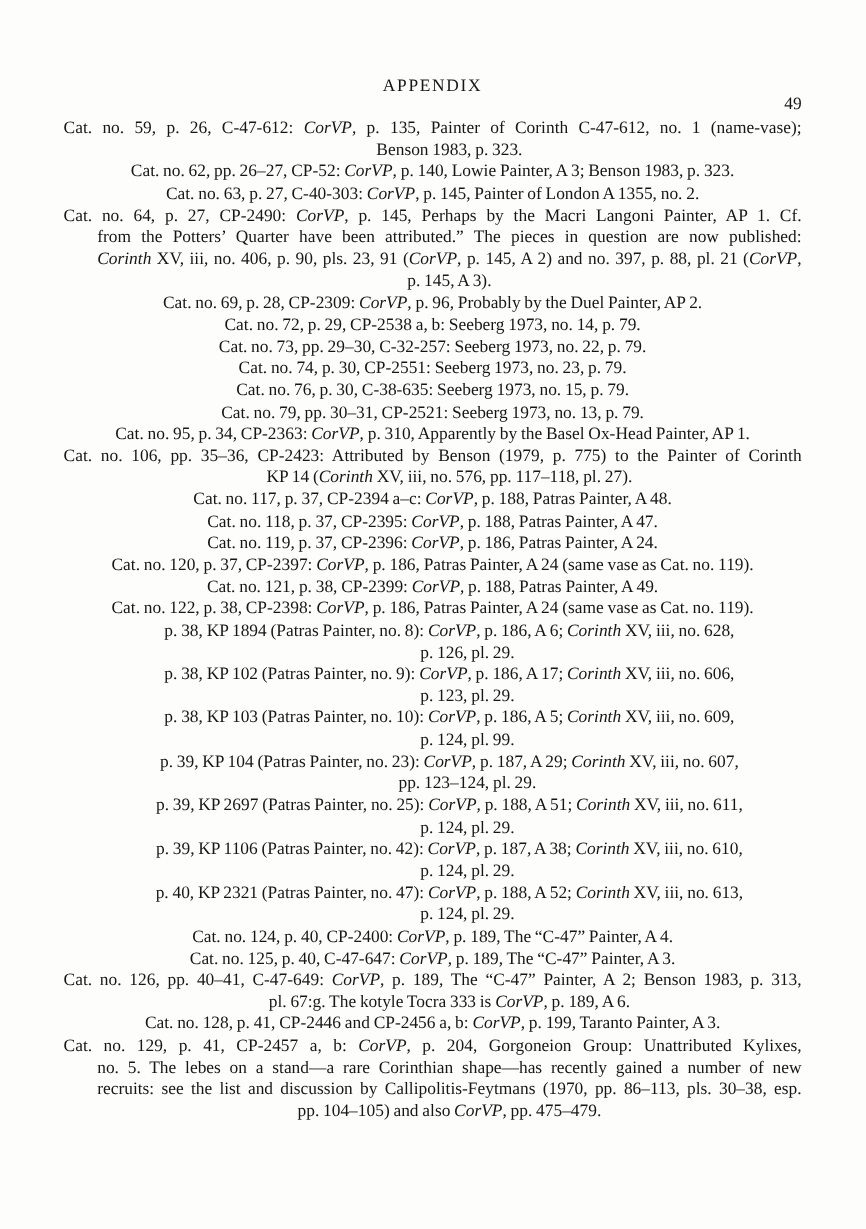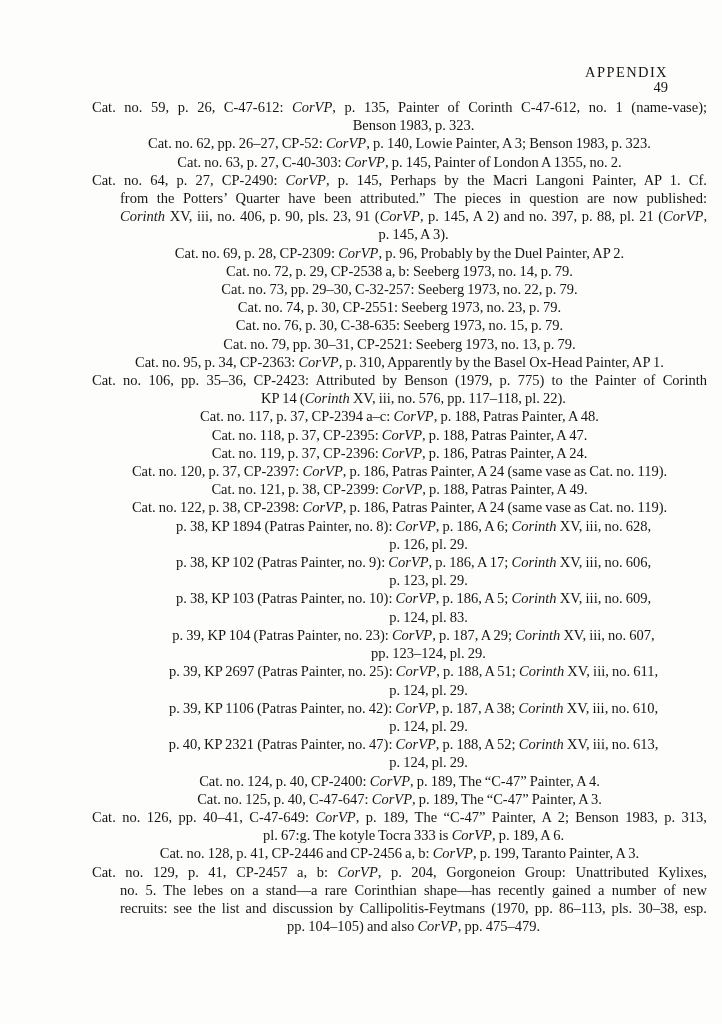--- a/index.html
+++ b/index.html
@@ -16,34 +16,33 @@
     overflow: hidden;
     background: #fdfdfb;
   }
   .running-head {
     position: absolute;
     top: 63px; left: 53px; width: 615px;
     font-size: 14.5px; line-height: 18px;
   }
   .head-title {
     display: block;
-    text-align: right;
+    text-align: center;
     letter-spacing: 1.4px;
   }
   .head-page {
     position: absolute;
     right: 0; top: 15px;
   }
   .content {
     position: absolute;
     top: 98px; left: 53px; width: 615px;
     font-size: 14.5px;
     line-height: 18.2px;
     word-spacing: -0.5px;
-    margin-left: 39px;
   }
   .entry { margin: 0; }
   .line { text-align: center; }
   .line.ind1 { padding-left: 28px; }
   .line.ind2 { padding-left: 58px; }
   .line.just { text-align: justify; text-align-last: justify; }
   .line i { font-style: italic; }
 </style>
 </head>
 <body>
@@ -86,21 +85,21 @@
         <div class="line ind0"><span>Cat. no. 76, p. 30, C-38-635: Seeberg 1973, no. 15, p. 79.</span></div>
       </div>
       <div class="entry">
         <div class="line ind0"><span>Cat. no. 79, pp. 30–31, CP-2521: Seeberg 1973, no. 13, p. 79.</span></div>
       </div>
       <div class="entry">
         <div class="line ind0"><span>Cat. no. 95, p. 34, CP-2363: </span><i>CorVP</i><span>, p. 310, Apparently by the Basel Ox-Head Painter, AP 1.</span></div>
       </div>
       <div class="entry">
         <div class="line ind0 just"><span>Cat. no. 106, pp. 35–36, CP-2423: Attributed by Benson (1979, p. 775) to the Painter of Corinth</span></div>
-        <div class="line ind1"><span>KP 14 (</span><i>Corinth</i><span> XV, iii, no. 576, pp. 117–118, pl. 22).</span></div>
+        <div class="line ind1"><span>KP 14 (</span><i>Corinth</i><span> XV, iii, no. 576, pp. 117–118, pl. 27).</span></div>
       </div>
       <div class="entry">
         <div class="line ind0"><span>Cat. no. 117, p. 37, CP-2394 a–c: </span><i>CorVP</i><span>, p. 188, Patras Painter, A 48.</span></div>
       </div>
       <div class="entry">
         <div class="line ind0"><span>Cat. no. 118, p. 37, CP-2395: </span><i>CorVP</i><span>, p. 188, Patras Painter, A 47.</span></div>
       </div>
       <div class="entry">
         <div class="line ind0"><span>Cat. no. 119, p. 37, CP-2396: </span><i>CorVP</i><span>, p. 186, Patras Painter, A 24.</span></div>
       </div>
@@ -116,21 +115,21 @@
       <div class="entry">
         <div class="line ind1"><span>p. 38, KP 1894 (Patras Painter, no. 8): </span><i>CorVP</i><span>, p. 186, A 6; </span><i>Corinth</i><span> XV, iii, no. 628,</span></div>
         <div class="line ind2"><span>p. 126, pl. 29.</span></div>
       </div>
       <div class="entry">
         <div class="line ind1"><span>p. 38, KP 102 (Patras Painter, no. 9): </span><i>CorVP</i><span>, p. 186, A 17; </span><i>Corinth</i><span> XV, iii, no. 606,</span></div>
         <div class="line ind2"><span>p. 123, pl. 29.</span></div>
       </div>
       <div class="entry">
         <div class="line ind1"><span>p. 38, KP 103 (Patras Painter, no. 10): </span><i>CorVP</i><span>, p. 186, A 5; </span><i>Corinth</i><span> XV, iii, no. 609,</span></div>
-        <div class="line ind2"><span>p. 124, pl. 83.</span></div>
+        <div class="line ind2"><span>p. 124, pl. 99.</span></div>
       </div>
       <div class="entry">
         <div class="line ind1"><span>p. 39, KP 104 (Patras Painter, no. 23): </span><i>CorVP</i><span>, p. 187, A 29; </span><i>Corinth</i><span> XV, iii, no. 607,</span></div>
         <div class="line ind2"><span>pp. 123–124, pl. 29.</span></div>
       </div>
       <div class="entry">
         <div class="line ind1"><span>p. 39, KP 2697 (Patras Painter, no. 25): </span><i>CorVP</i><span>, p. 188, A 51; </span><i>Corinth</i><span> XV, iii, no. 611,</span></div>
         <div class="line ind2"><span>p. 124, pl. 29.</span></div>
       </div>
       <div class="entry">

